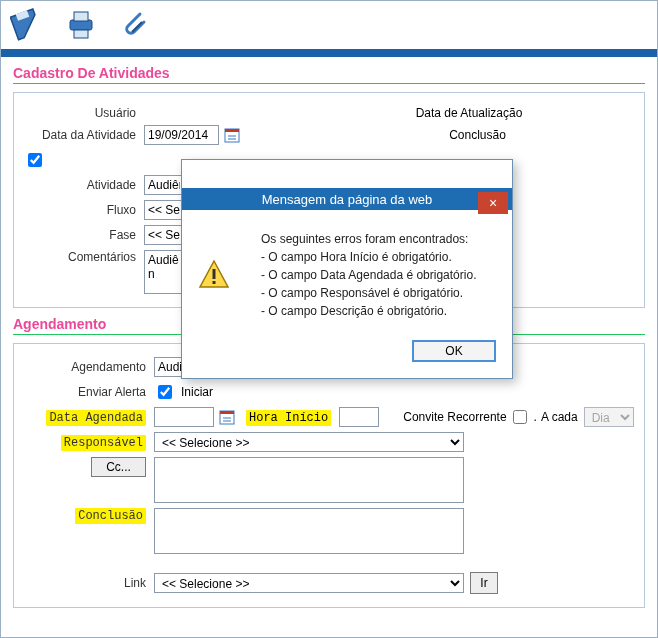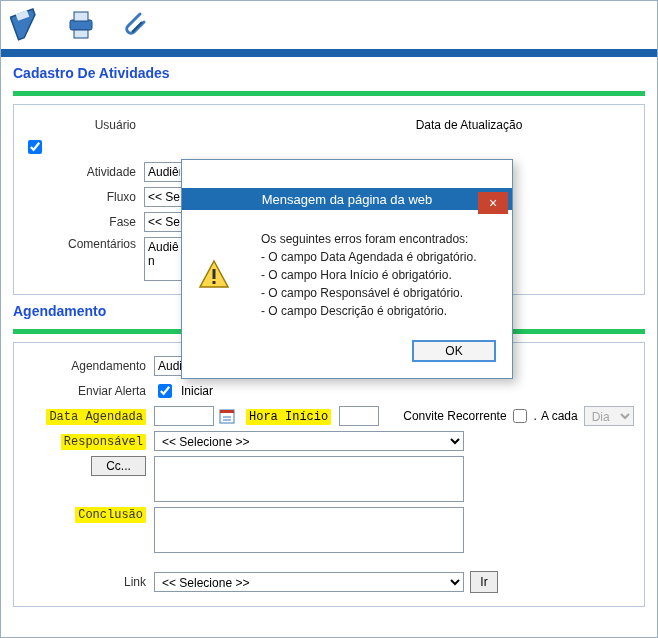--- a/index.html
+++ b/index.html
@@ -4,21 +4,21 @@
 <style>
   * { box-sizing: border-box; }
   html, body { margin: 0; padding: 0; font-family: Arial, sans-serif; font-size: 12px; }
   .window { width: 658px; height: 638px; border: 1px solid #9aaec4; background: #fff; position: relative; overflow: hidden; }
   
   .toolbar { height: 48px; background: #fff; display: flex; align-items: center; padding: 4px 8px; gap: 18px; }
   .toolbar .ticon { width: 36px; height: 36px; display:flex; align-items:center; justify-content:center; cursor:pointer; }
   .blue-band { height: 8px; background: #1b61a9; }
   
   .section { margin: 8px 12px 0 12px; }
-  .section-title { color: #1d4ed8; font-weight: bold; font-size: 14px; border-bottom: 5px solid #22c55e; padding-bottom: 10px; margin-bottom: 8px; }
+  .section-title { color: #ec4899; font-weight: bold; font-size: 14px; border-bottom: 1px solid #22c55e; padding-bottom: 2px; margin-bottom: 8px; }
   
   fieldset.inner { border: 1px solid #b9c8dc; margin: 0; padding: 8px 10px; }
   
   .row { display: flex; align-items: center; margin: 5px 0; }
   .lbl { text-align: right; padding-right: 8px; color: #333; font-size: 12px; }
   .lbl120 { flex: 0 0 120px; }
   .lbl130 { flex: 0 0 130px; }
   
   input[type=text], select, textarea { font-family: Arial, sans-serif; font-size: 12px; border: 1px solid #8c99a9; padding: 2px 3px; background:#fff; }
   input[type=checkbox]{ width:14px; height:14px; }
@@ -79,20 +79,34 @@
 
   <div class="section">
     <div class="section-title">Cadastro De Atividades</div>
     <fieldset class="inner">
       <div class="row">
         <div class="lbl lbl120">Usuário</div>
         <div style="flex:0 0 160px"></div>
         <div style="flex:1; text-align:center">Data de Atualização</div>
       </div>
       <div class="row">
+        <div class="lbl lbl120">Data da Atividade</div>
+        <input type="text" class="date-input" value="19/09/2014" style="">
+        <span class="cal-btn">
+          <svg width="16" height="16">
+              <rect x="1" y="2" width="14" height="13" fill="#fff" stroke="#3a78bf"></rect>
+              <rect x="1" y="2" width="14" height="3" fill="#c0392b"></rect>
+              <line x1="4" y1="9" x2="12" y2="9" stroke="#3a78bf"></line>
+              <line x1="4" y1="12" x2="12" y2="12" stroke="#3a78bf"></line>
+            </svg>
+        </span>
+        <div style="flex:0 0 80px"></div>
+        <div style="flex:1; text-align:center">Conclusão</div>
+      </div>
+      <div class="row">
         <input type="checkbox" checked="" style="">
       </div>
       <div class="row">
         <div class="lbl lbl120">Atividade</div>
         <input type="text" class="seltrunc" value="Audiên" style="">
       </div>
       <div class="row">
         <div class="lbl lbl120">Fluxo</div>
         <input type="text" class="seltrunc" value="&lt;&lt; Sele" style="">
       </div>
@@ -176,22 +190,22 @@
     <div class="modal-body">
       <span class="warn-icon">
         <svg width="32" height="32" viewBox="0 0 32 32">
             <polygon points="16,2 30,28 2,28" fill="#ffd84d" stroke="#9b7b00" stroke-width="1.5"></polygon>
             <rect x="14.5" y="10" width="3" height="10" fill="#333"></rect>
             <rect x="14.5" y="22" width="3" height="3" fill="#333"></rect>
           </svg>
       </span>
       <div class="modal-text">
         <div>Os seguintes erros foram encontrados:</div>
+        <div>- O campo Hora Início é obrigatório.</div>
         <div>- O campo Data Agendada é obrigatório.</div>
-        <div>- O campo Hora Início é obrigatório.</div>
         <div>- O campo Responsável é obrigatório.</div>
         <div>- O campo Descrição é obrigatório.</div>
       </div>
     </div>
     <div class="modal-actions">
       <button class="ok-btn">OK</button>
     </div>
   </div>
 
 </div>

